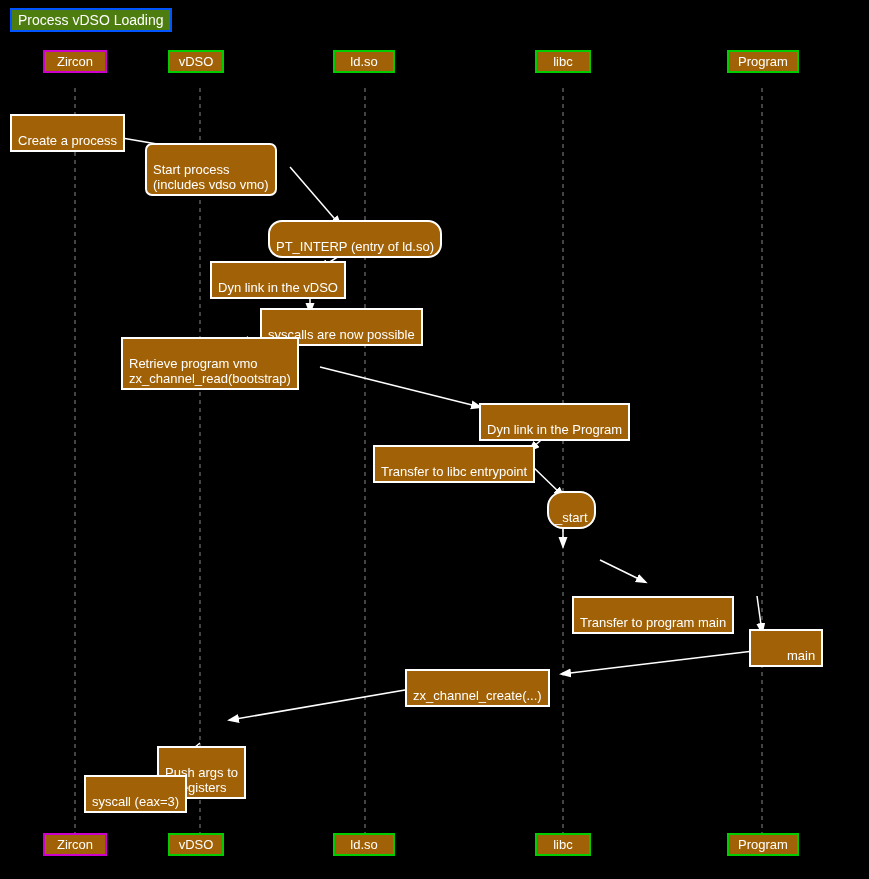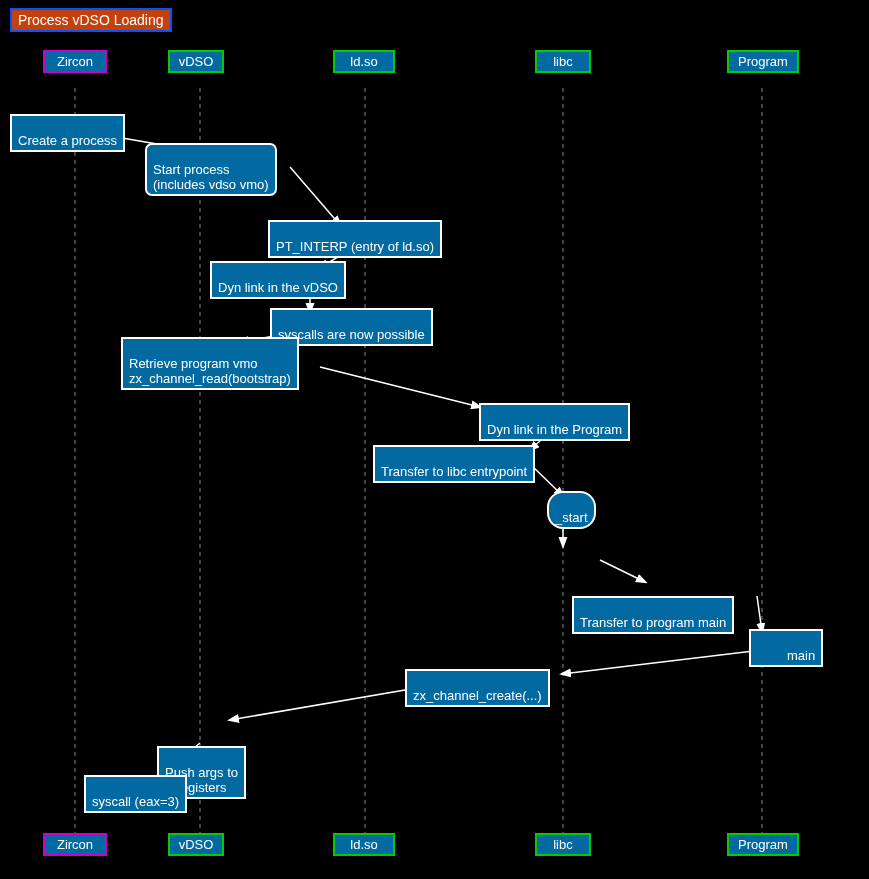--- a/index.html
+++ b/index.html
@@ -14,41 +14,41 @@
       overflow: hidden;
     }
     .diagram {
       position: relative;
       width: 869px;
       height: 879px;
     }
     .box {
       position: absolute;
       border: 2px solid;
-      background: #0369a1;
+      background: #a16207;
       color: #fff;
       padding: 2px 6px;
       white-space: nowrap;
       font-size: 13px;
       text-align: center;
     }
     .box-green { border-color: #00cc00; }
     .box-white { border-color: #fff; }
     .box-magenta { border-color: #cc00cc; }
     .label {
       position: absolute;
       color: #fff;
       font-size: 13px;
       white-space: pre-line;
       text-align: left;
     }
     .title-box {
       position: absolute;
       border: 2px solid #0055ff;
-      background: #c2410c;
+      background: #4d7c0f;
       color: #fff;
       padding: 2px 6px;
       font-size: 14px;
     }
     svg.arrows {
       position: absolute;
       top: 0; left: 0;
       width: 869px;
       height: 879px;
       pointer-events: none;
@@ -132,29 +132,29 @@
 
   <div class="label box box-white" style="left:10px; top:114px;">
     <span>Create a process</span>
   </div>
 
   <div class="label box box-white" style="left:145px; top:143px;border-radius:7px;">
     <span>Start process
 (includes vdso vmo)</span>
   </div>
 
-  <div class="label box box-white" style="left:268px; top:220px;">
+  <div class="label box box-white" style="left:268px; top:220px;border-radius:14px;">
     <span>PT_INTERP (entry of ld.so)</span>
   </div>
 
   <div class="label box box-white" style="left:210px; top:261px;">
     <span>Dyn link in the vDSO</span>
   </div>
 
-  <div class="label box box-white" style="left:270px; top:308px;">
+  <div class="label box box-white" style="left:260px; top:308px;">
     <span>syscalls are now possible</span>
   </div>
 
   <div class="label box box-white" style="left:121px; top:337px;">
     <span>Retrieve program vmo
 zx_channel_read(bootstrap)</span>
   </div>
 
   <div class="label box box-white" style="left:479px; top:403px;">
     <span>Dyn link in the Program</span>

